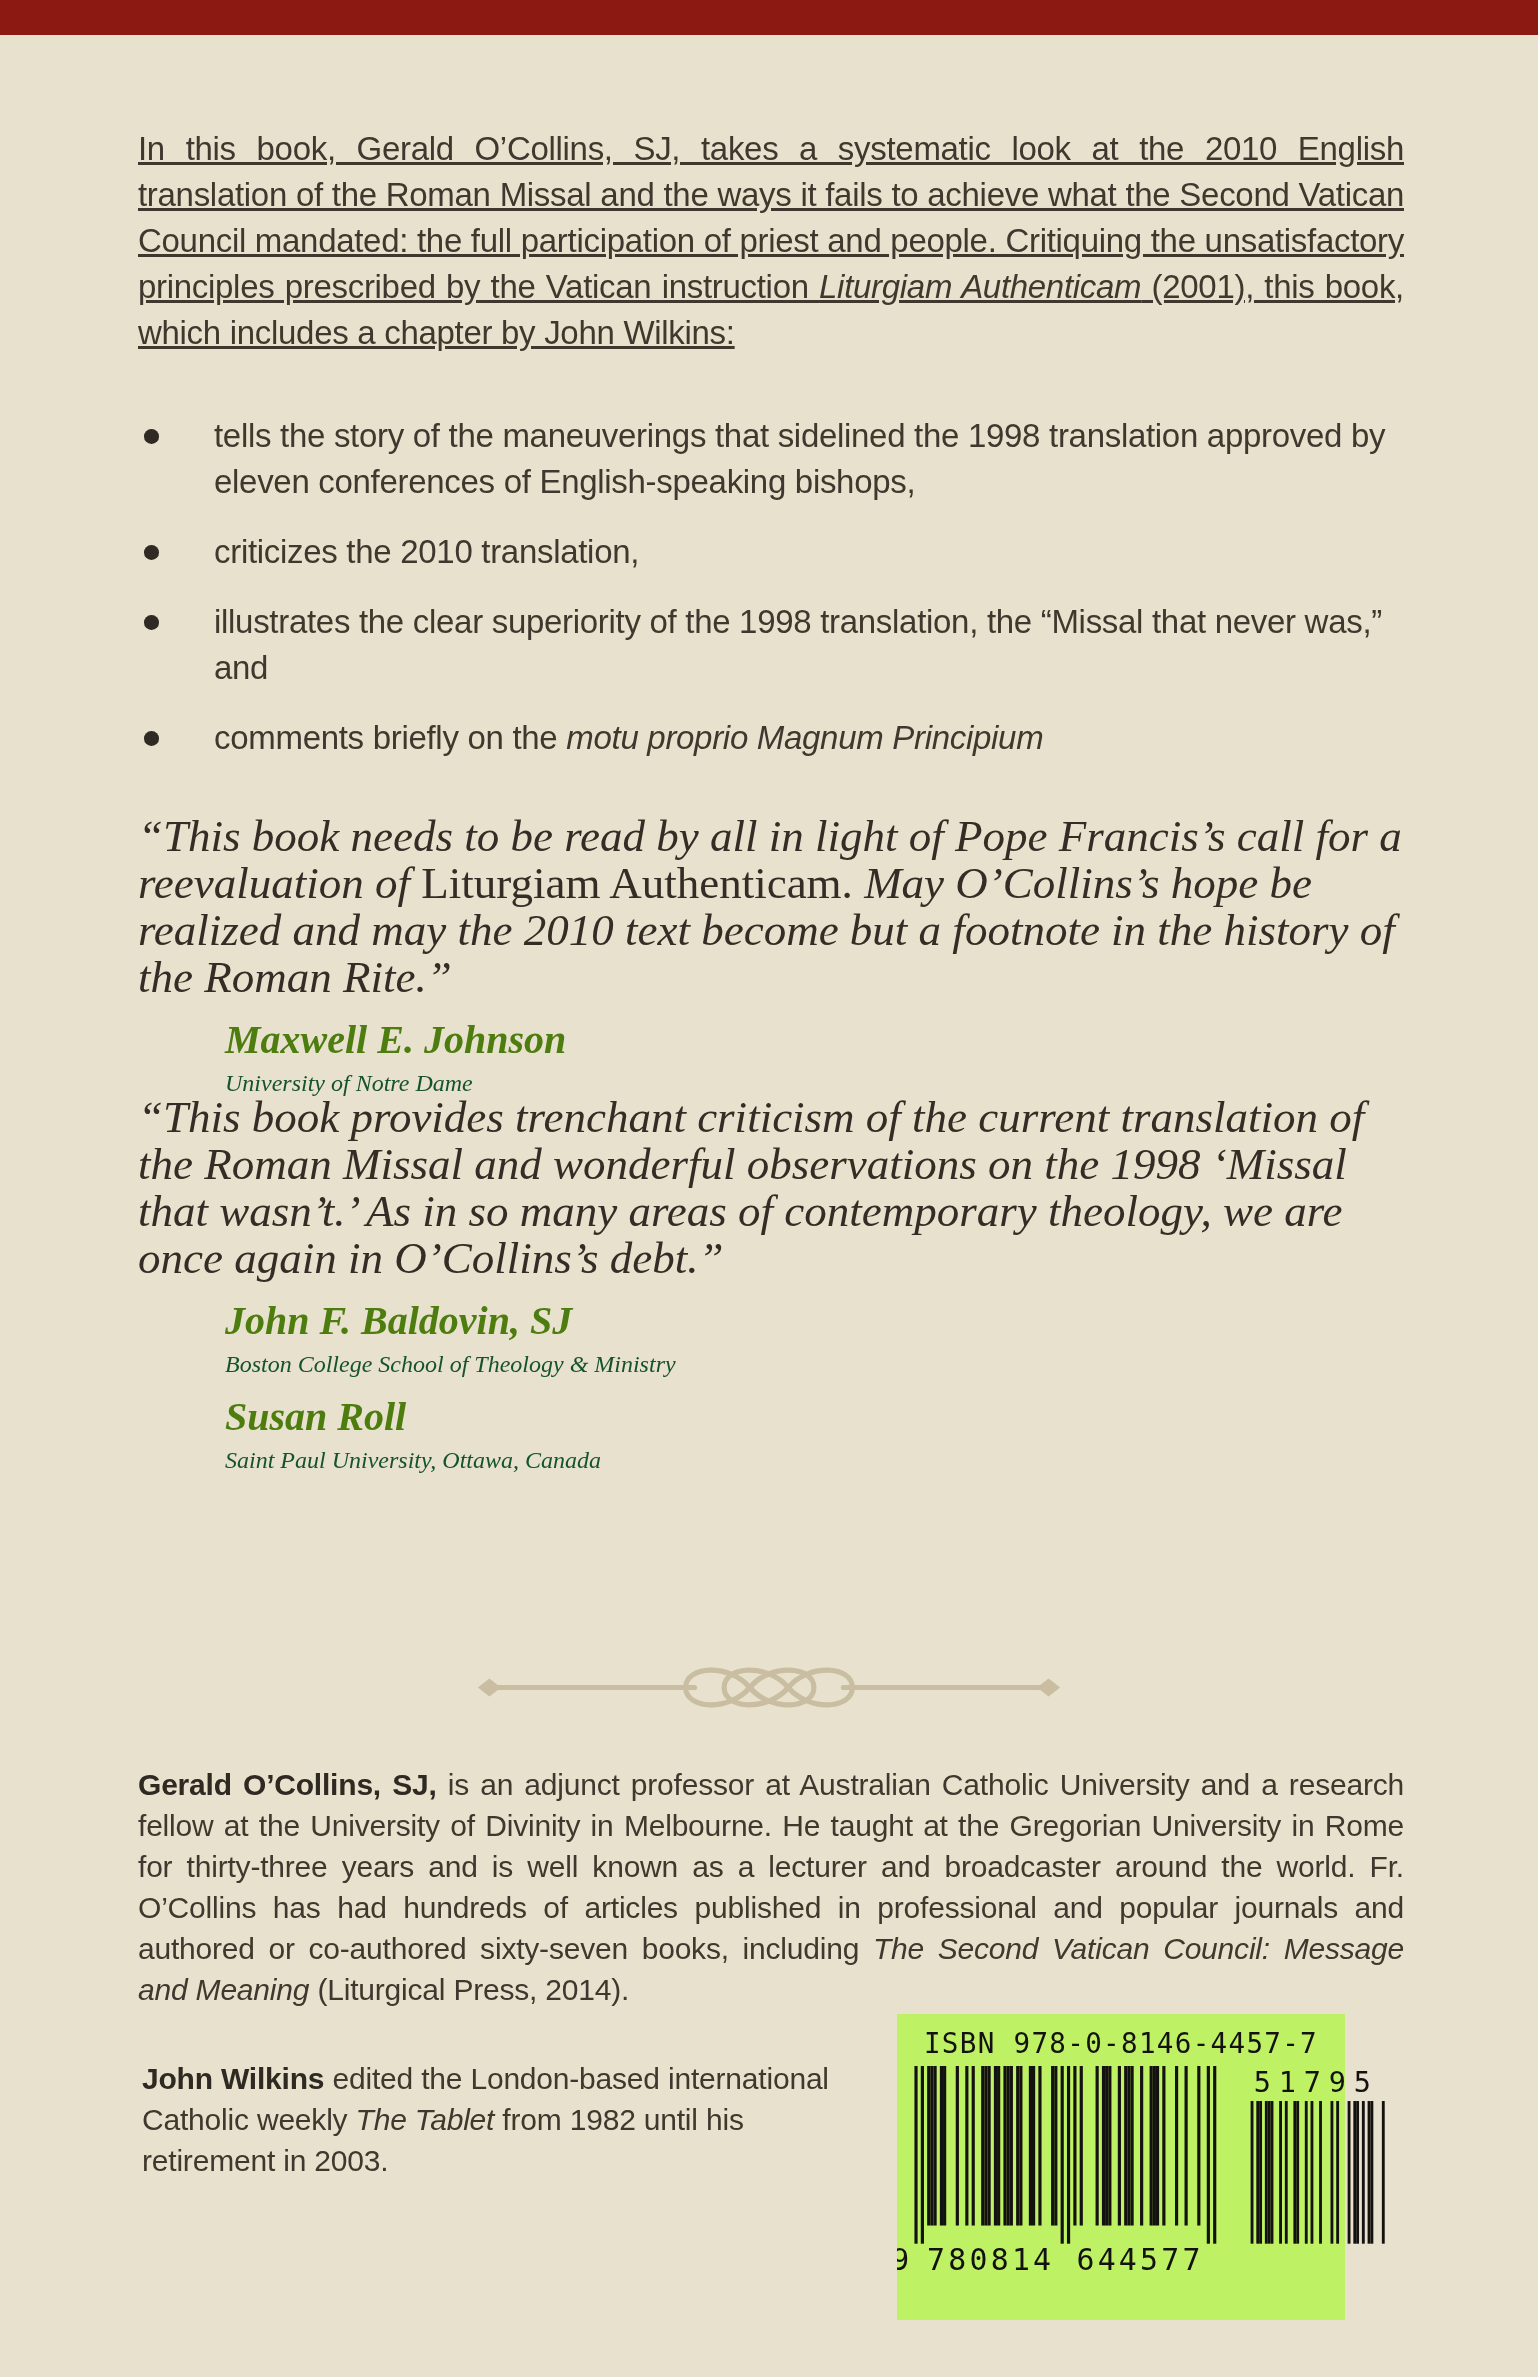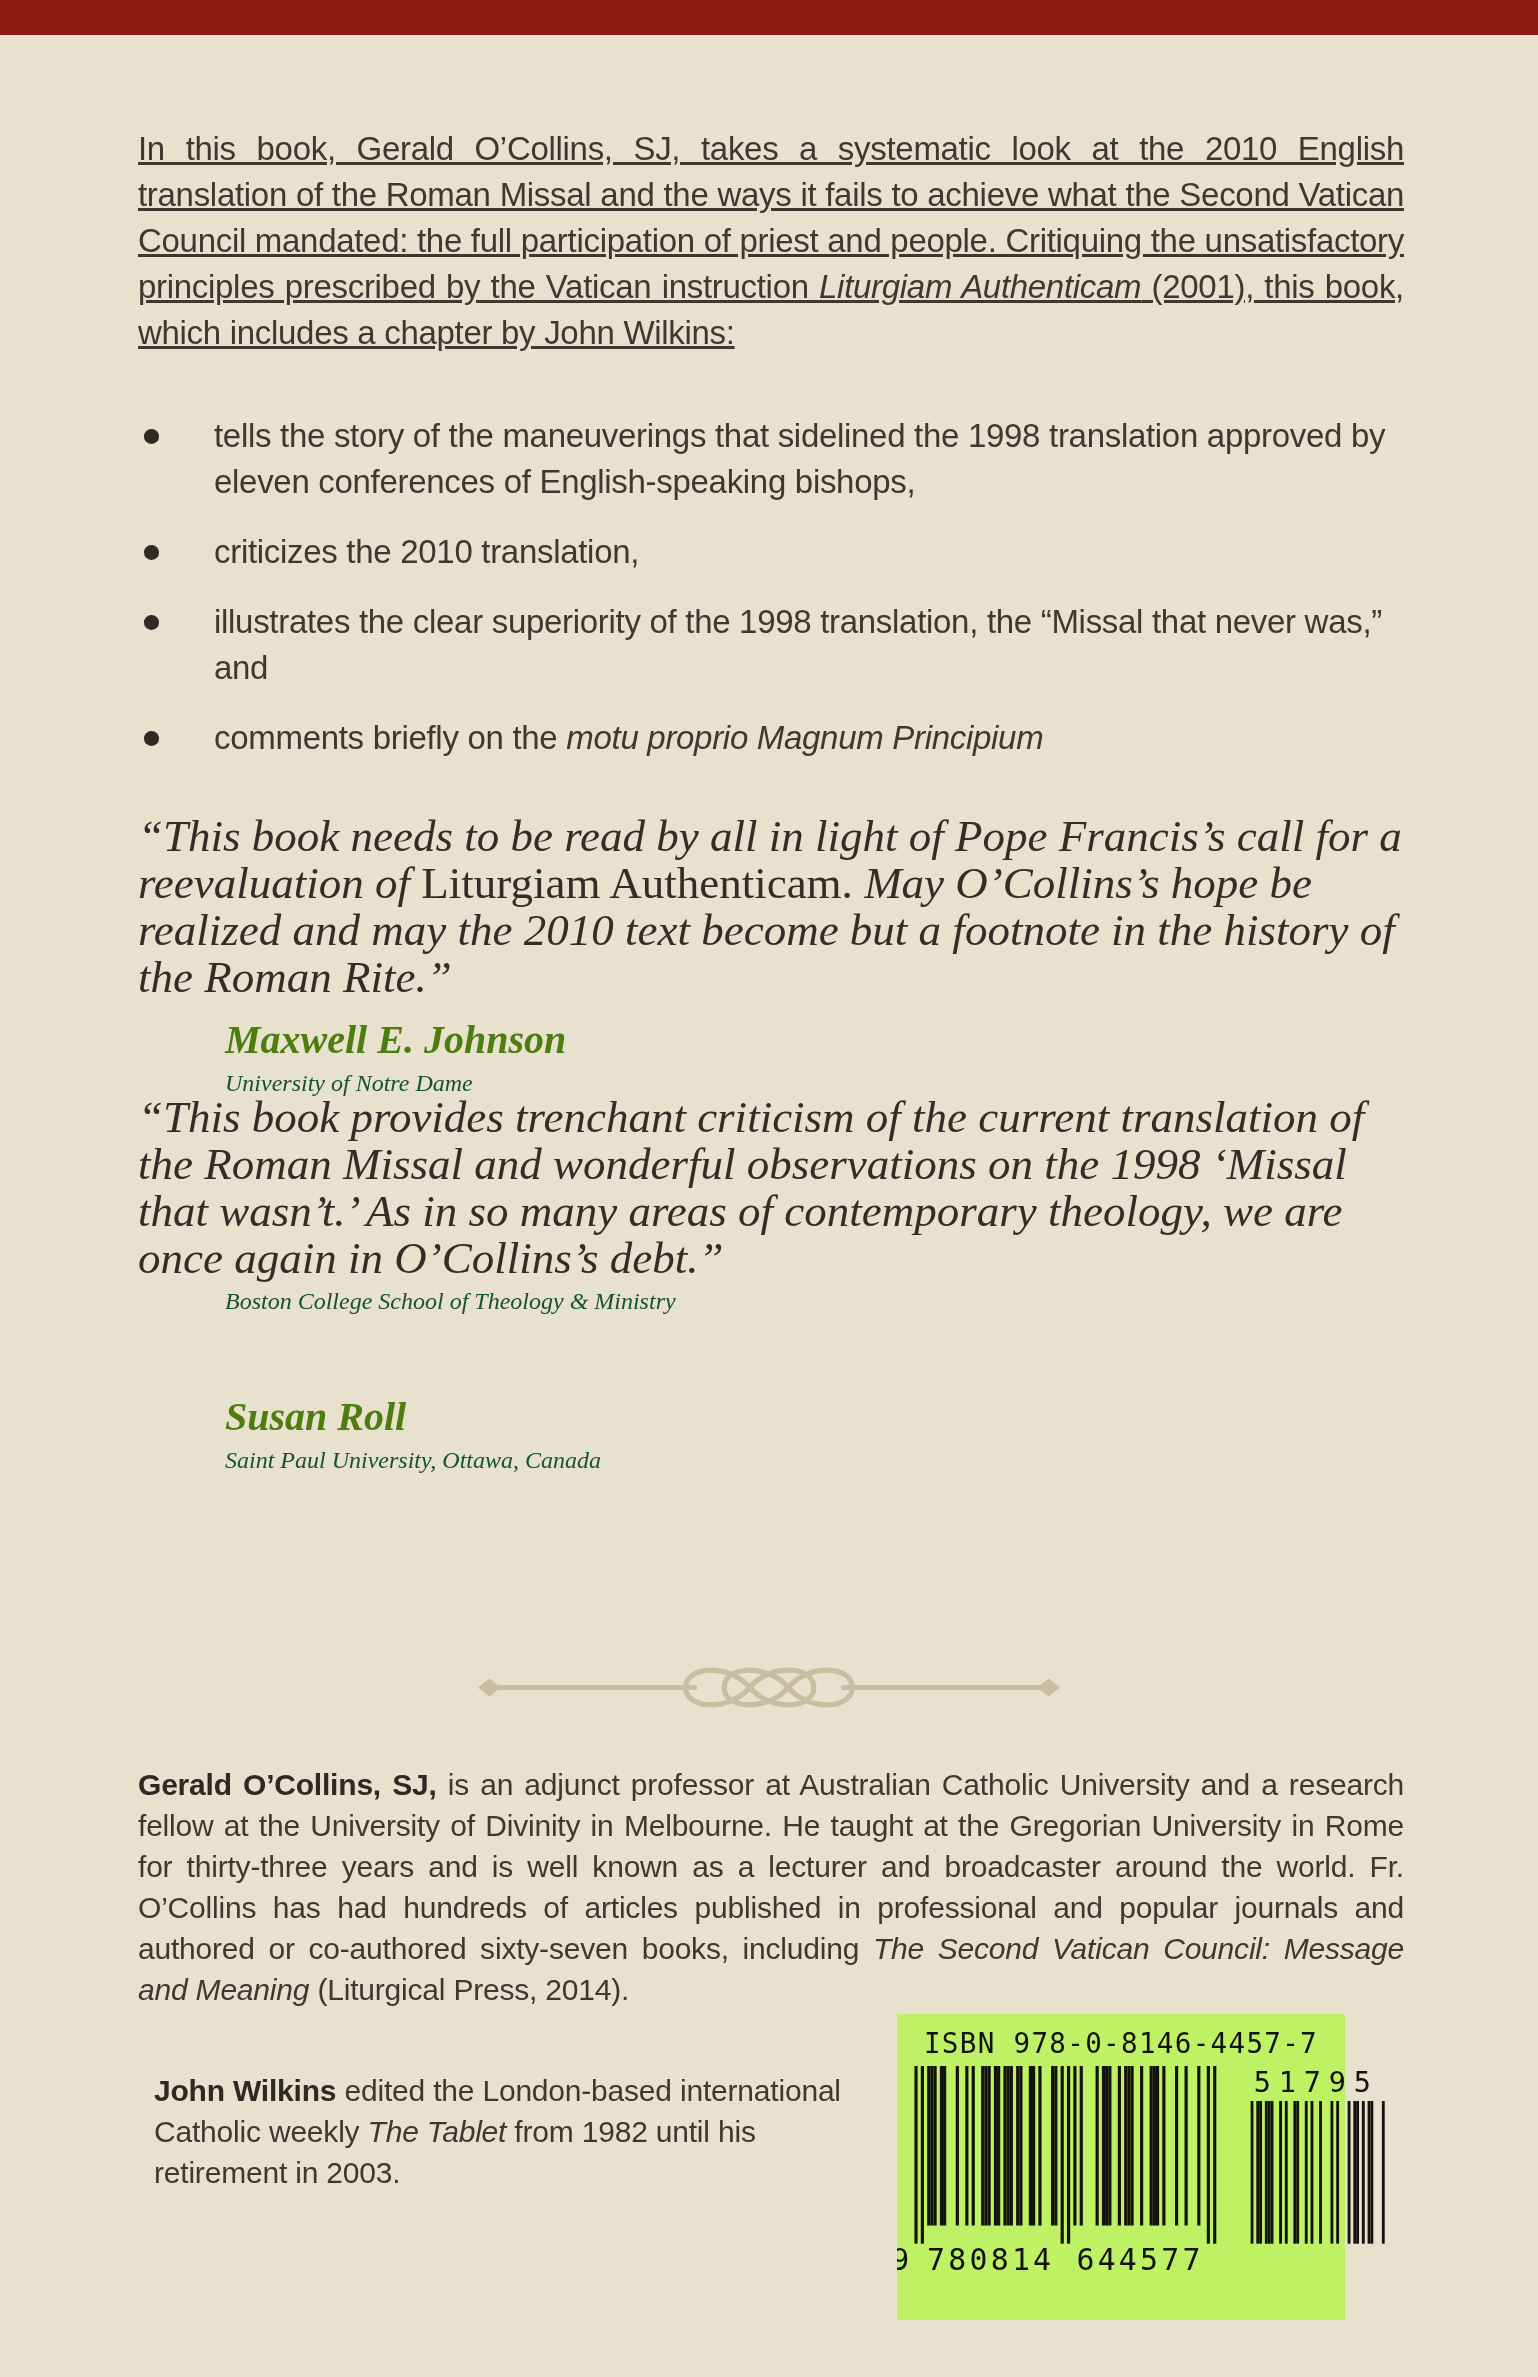--- a/index.html
+++ b/index.html
@@ -27,21 +27,21 @@
          font-style:italic;font-size:40px;color:#4d7c0f;}
   .qaff{margin:6.4px 0 0 87px;font-family:"Liberation Serif",serif;font-style:italic;
         font-size:24px;color:#14532d;}
   
   .divider{position:absolute;top:1649px;left:0;width:1538px;text-align:center;}
   .divider svg{width:590px;height:77px;}
   
   .bio1{top:1764px;font-size:30px;line-height:41px;text-align:justify;
         color:#3e382e;margin:0;letter-spacing:-0.2px;}
   .bio2{top:2054px;width:731px;font-size:30px;line-height:41px;color:#3e382e;
-        margin:16px;letter-spacing:-0.2px;}
+        margin:4px;letter-spacing:-0.2px;}
   .bio-bold{font-weight:bold;color:#2e2921;}
   .bio1 i,.bio2 i{font-style:italic;}
   
   .isbnbox{position:absolute;left:897px;top:2014px;width:448px;height:306px;
            background:#bef264;}
   .isbn-label{margin-top:13px;text-align:center;font-family:"DejaVu Sans Mono",monospace;
               font-size:27.6px;letter-spacing:1.3px;color:#141210;}
   .ean{display:block;margin:6.4px auto 0;width:494px;height:214px;}
   .ean rect{fill:#141210;}
   .bd{font-family:"DejaVu Sans Mono",monospace;font-size:46px;fill:#141210;}
@@ -64,20 +64,21 @@
   </ul>
 
   <div class="sec quote q1">
     <p class="qtext"><span>“This book needs to be read by all in light of Pope Francis’s call for a reevaluation of </span><span class="roman">Liturgiam Authenticam.</span><span> May O’Collins’s hope be realized and may the 2010 text become but a footnote in the history of the Roman Rite.”</span></p>
     <div class="qname">Maxwell E. Johnson</div>
     <div class="qaff">University of Notre Dame</div>
   </div>
 
   <div class="sec quote q2">
     <p class="qtext"><span>“This book provides trenchant criticism of the current translation of the Roman Missal and wonderful observations on the 1998 ‘Missal that wasn’t.’ As in so many areas of contemporary theology, we are once again in O’Collins’s debt.”</span><span class="roman"></span><span></span></p>
+    <div class="qname">John F. Baldovin, SJ</div>
     <div class="qaff">Boston College School of Theology &amp; Ministry</div>
   </div>
 
   <div class="sec quote q3">
     <div class="qname">Susan Roll</div>
     <div class="qaff">Saint Paul University, Ottawa, Canada</div>
   </div>
 
   <div class="divider">
     <svg viewBox="0 0 920 120">

